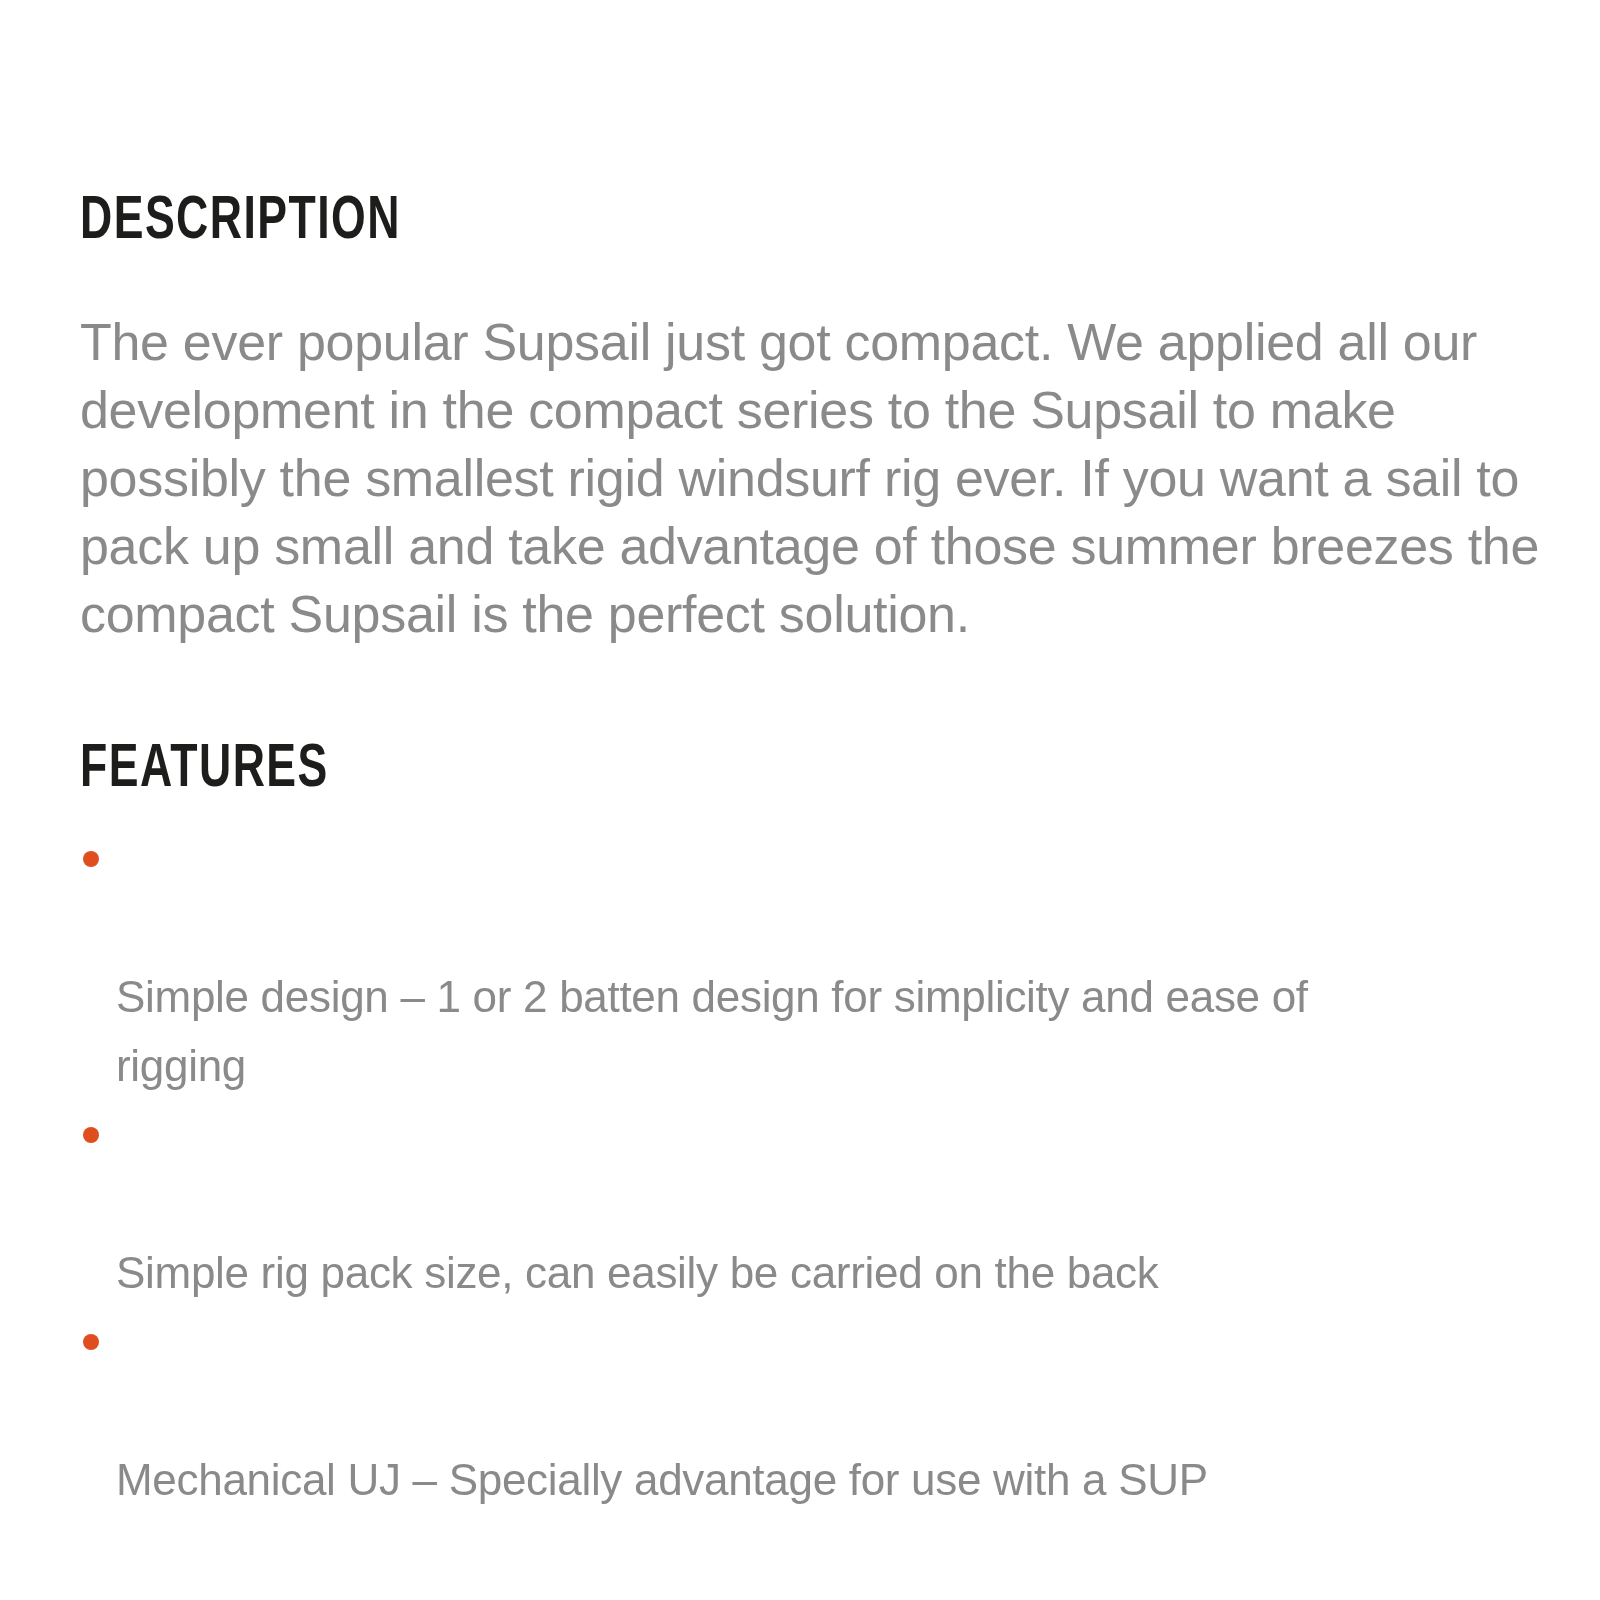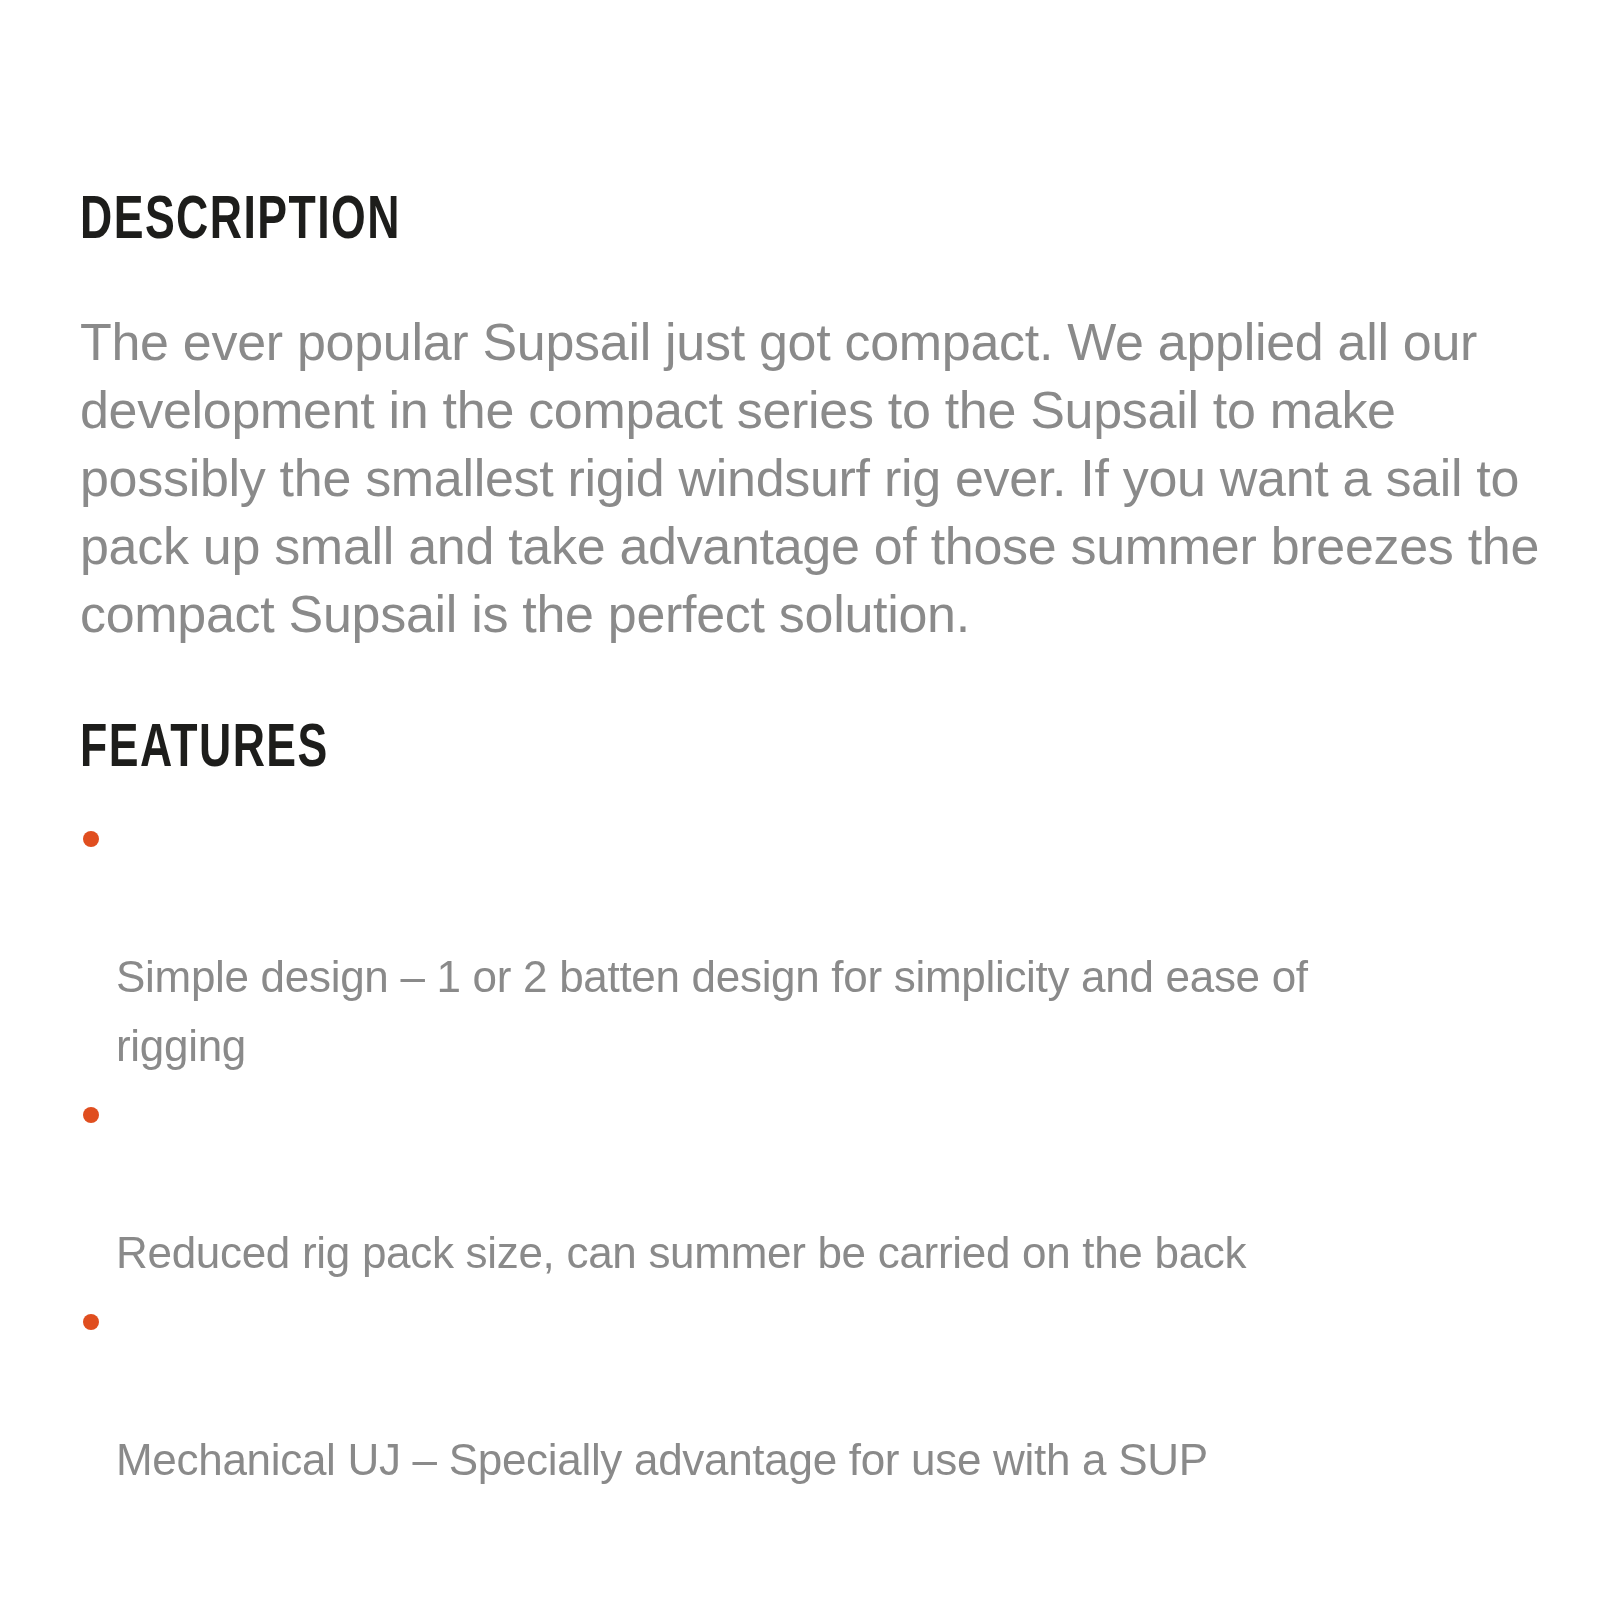--- a/index.html
+++ b/index.html
@@ -38,21 +38,21 @@
   }
   .body-text {
     margin: 60px 0 0 0;
     color: #8a8a8a;
     font-size: 52px;
     line-height: 68px;
     white-space: pre-line;
     letter-spacing: -0.3px;
   }
   .features-heading {
-    margin-top: 66px;
+    margin-top: 86px;
   }
   .feature-list {
     list-style: none;
     margin: 28px 0 0 0;
     padding: 0;
     color: #8a8a8a;
     font-size: 44px;
     line-height: 69px;
     letter-spacing: -0.3px;
   }
@@ -92,21 +92,21 @@
     </h2>
 
     <ul class="feature-list">
       <li>
         <span class="bullet-dot"></span>
         <span>Simple design – 1 or 2 batten design for simplicity and ease of
 rigging</span>
       </li>
       <li>
         <span class="bullet-dot"></span>
-        <span>Reduced rig pack size, can summer be carried on the back</span>
+        <span>Simple rig pack size, can easily be carried on the back</span>
       </li>
       <li>
         <span class="bullet-dot"></span>
         <span>Mechanical UJ – Specially advantage for use with a SUP</span>
       </li>
       <li>
         
         
       </li>
 

